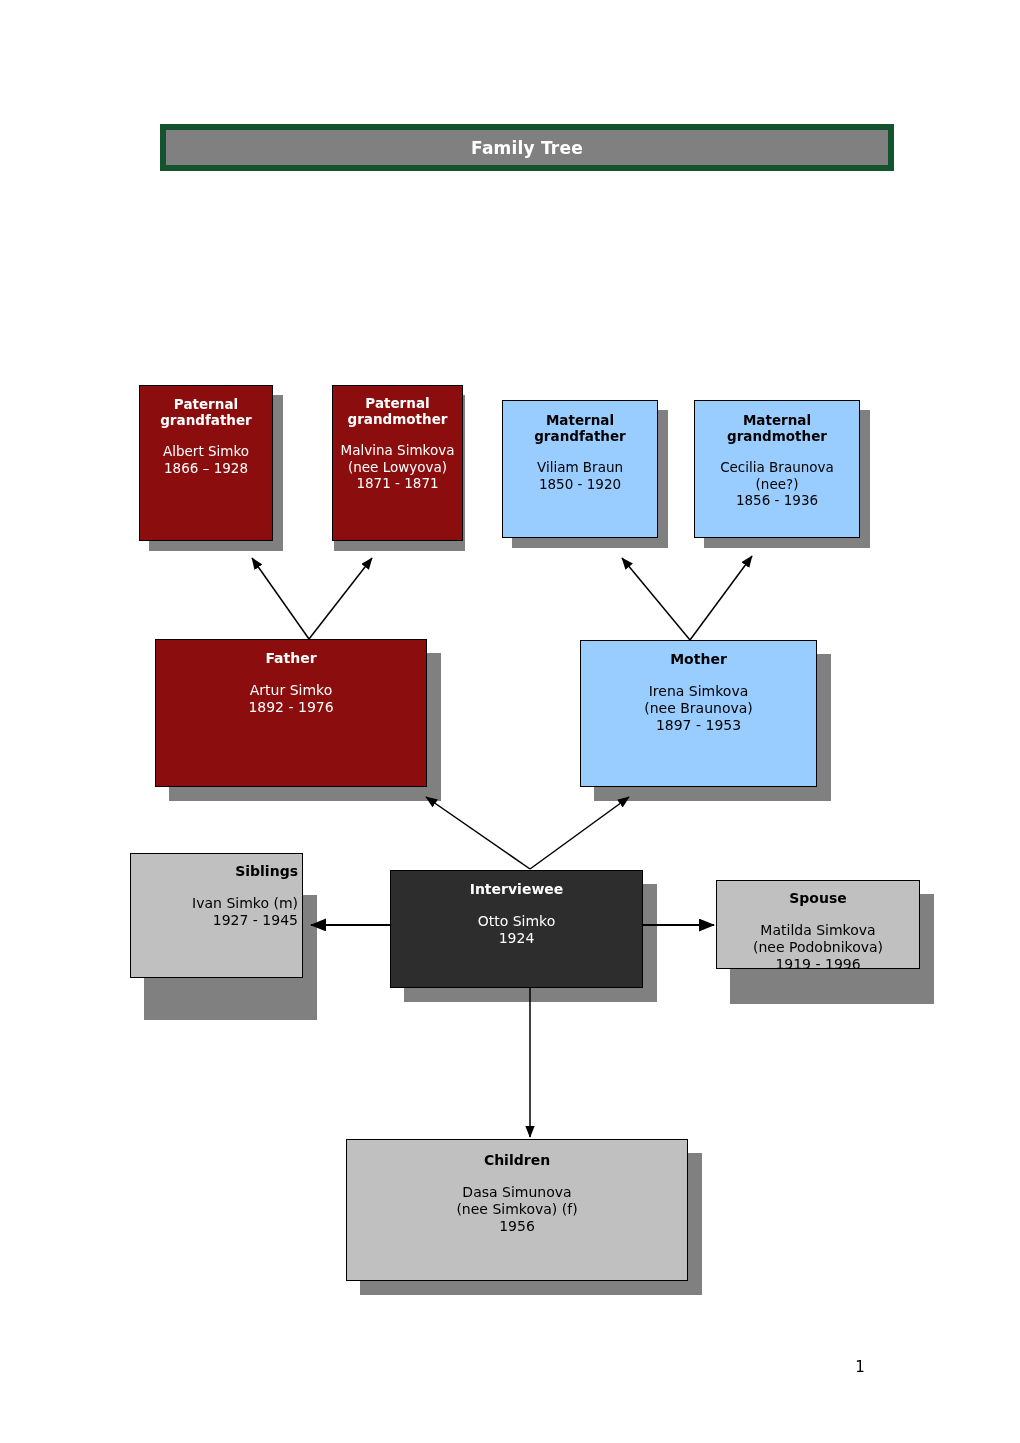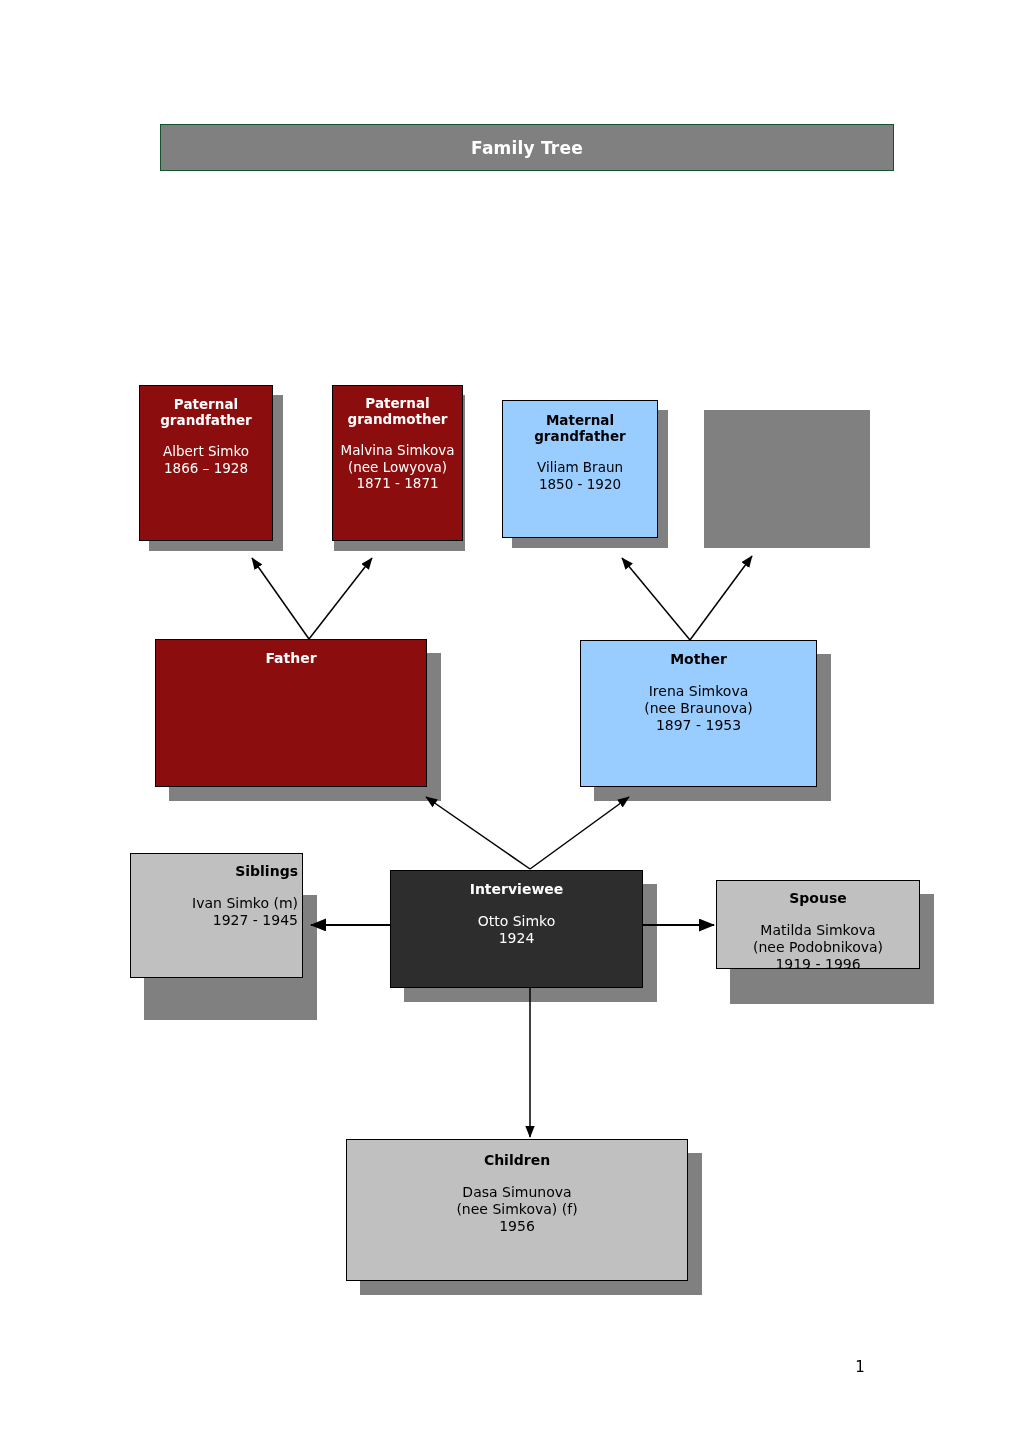--- a/index.html
+++ b/index.html
@@ -19,21 +19,21 @@
   }
 
   
   #title-banner {
     position: absolute;
     left: 160px;
     top: 124px;
     width: 734px;
     height: 47px;
     background: #808080;
-    border: 1px solid #14532d;
+    border: 6px solid #14532d;
     box-sizing: border-box;
     display: flex;
     align-items: center;
     justify-content: center;
   }
   #title-banner .title-text {
     color: #ffffff;
     font-weight: bold;
     font-size: 17px;
     letter-spacing: 0.2px;
@@ -233,23 +233,31 @@
     <span class="node-body">Malvina Simkova (nee Lowyova)
 1871 - 1871</span>
   </div>
 
   <div class="node maternal" id="node-maternal-grandfather">
     <span class="node-title">Maternal grandfather</span>
     <span class="node-body">Viliam Braun
 1850 - 1920</span>
   </div>
 
+  <div class="node maternal" id="node-maternal-grandmother">
+    <span class="node-title">Maternal grandmother</span>
+    <span class="node-body">Cecilia Braunova
+(nee?)
+1856 - 1936</span>
+  </div>
 
   <div class="node paternal" id="node-father">
     <span class="node-title">Father</span>
+    <span class="node-body">Artur Simko
+1892 - 1976</span>
   </div>
 
   <div class="node maternal" id="node-mother">
     <span class="node-title">Mother</span>
     <span class="node-body">Irena Simkova
 (nee Braunova)
 1897 - 1953</span>
   </div>
 
   <div class="node neutral" id="node-siblings">

